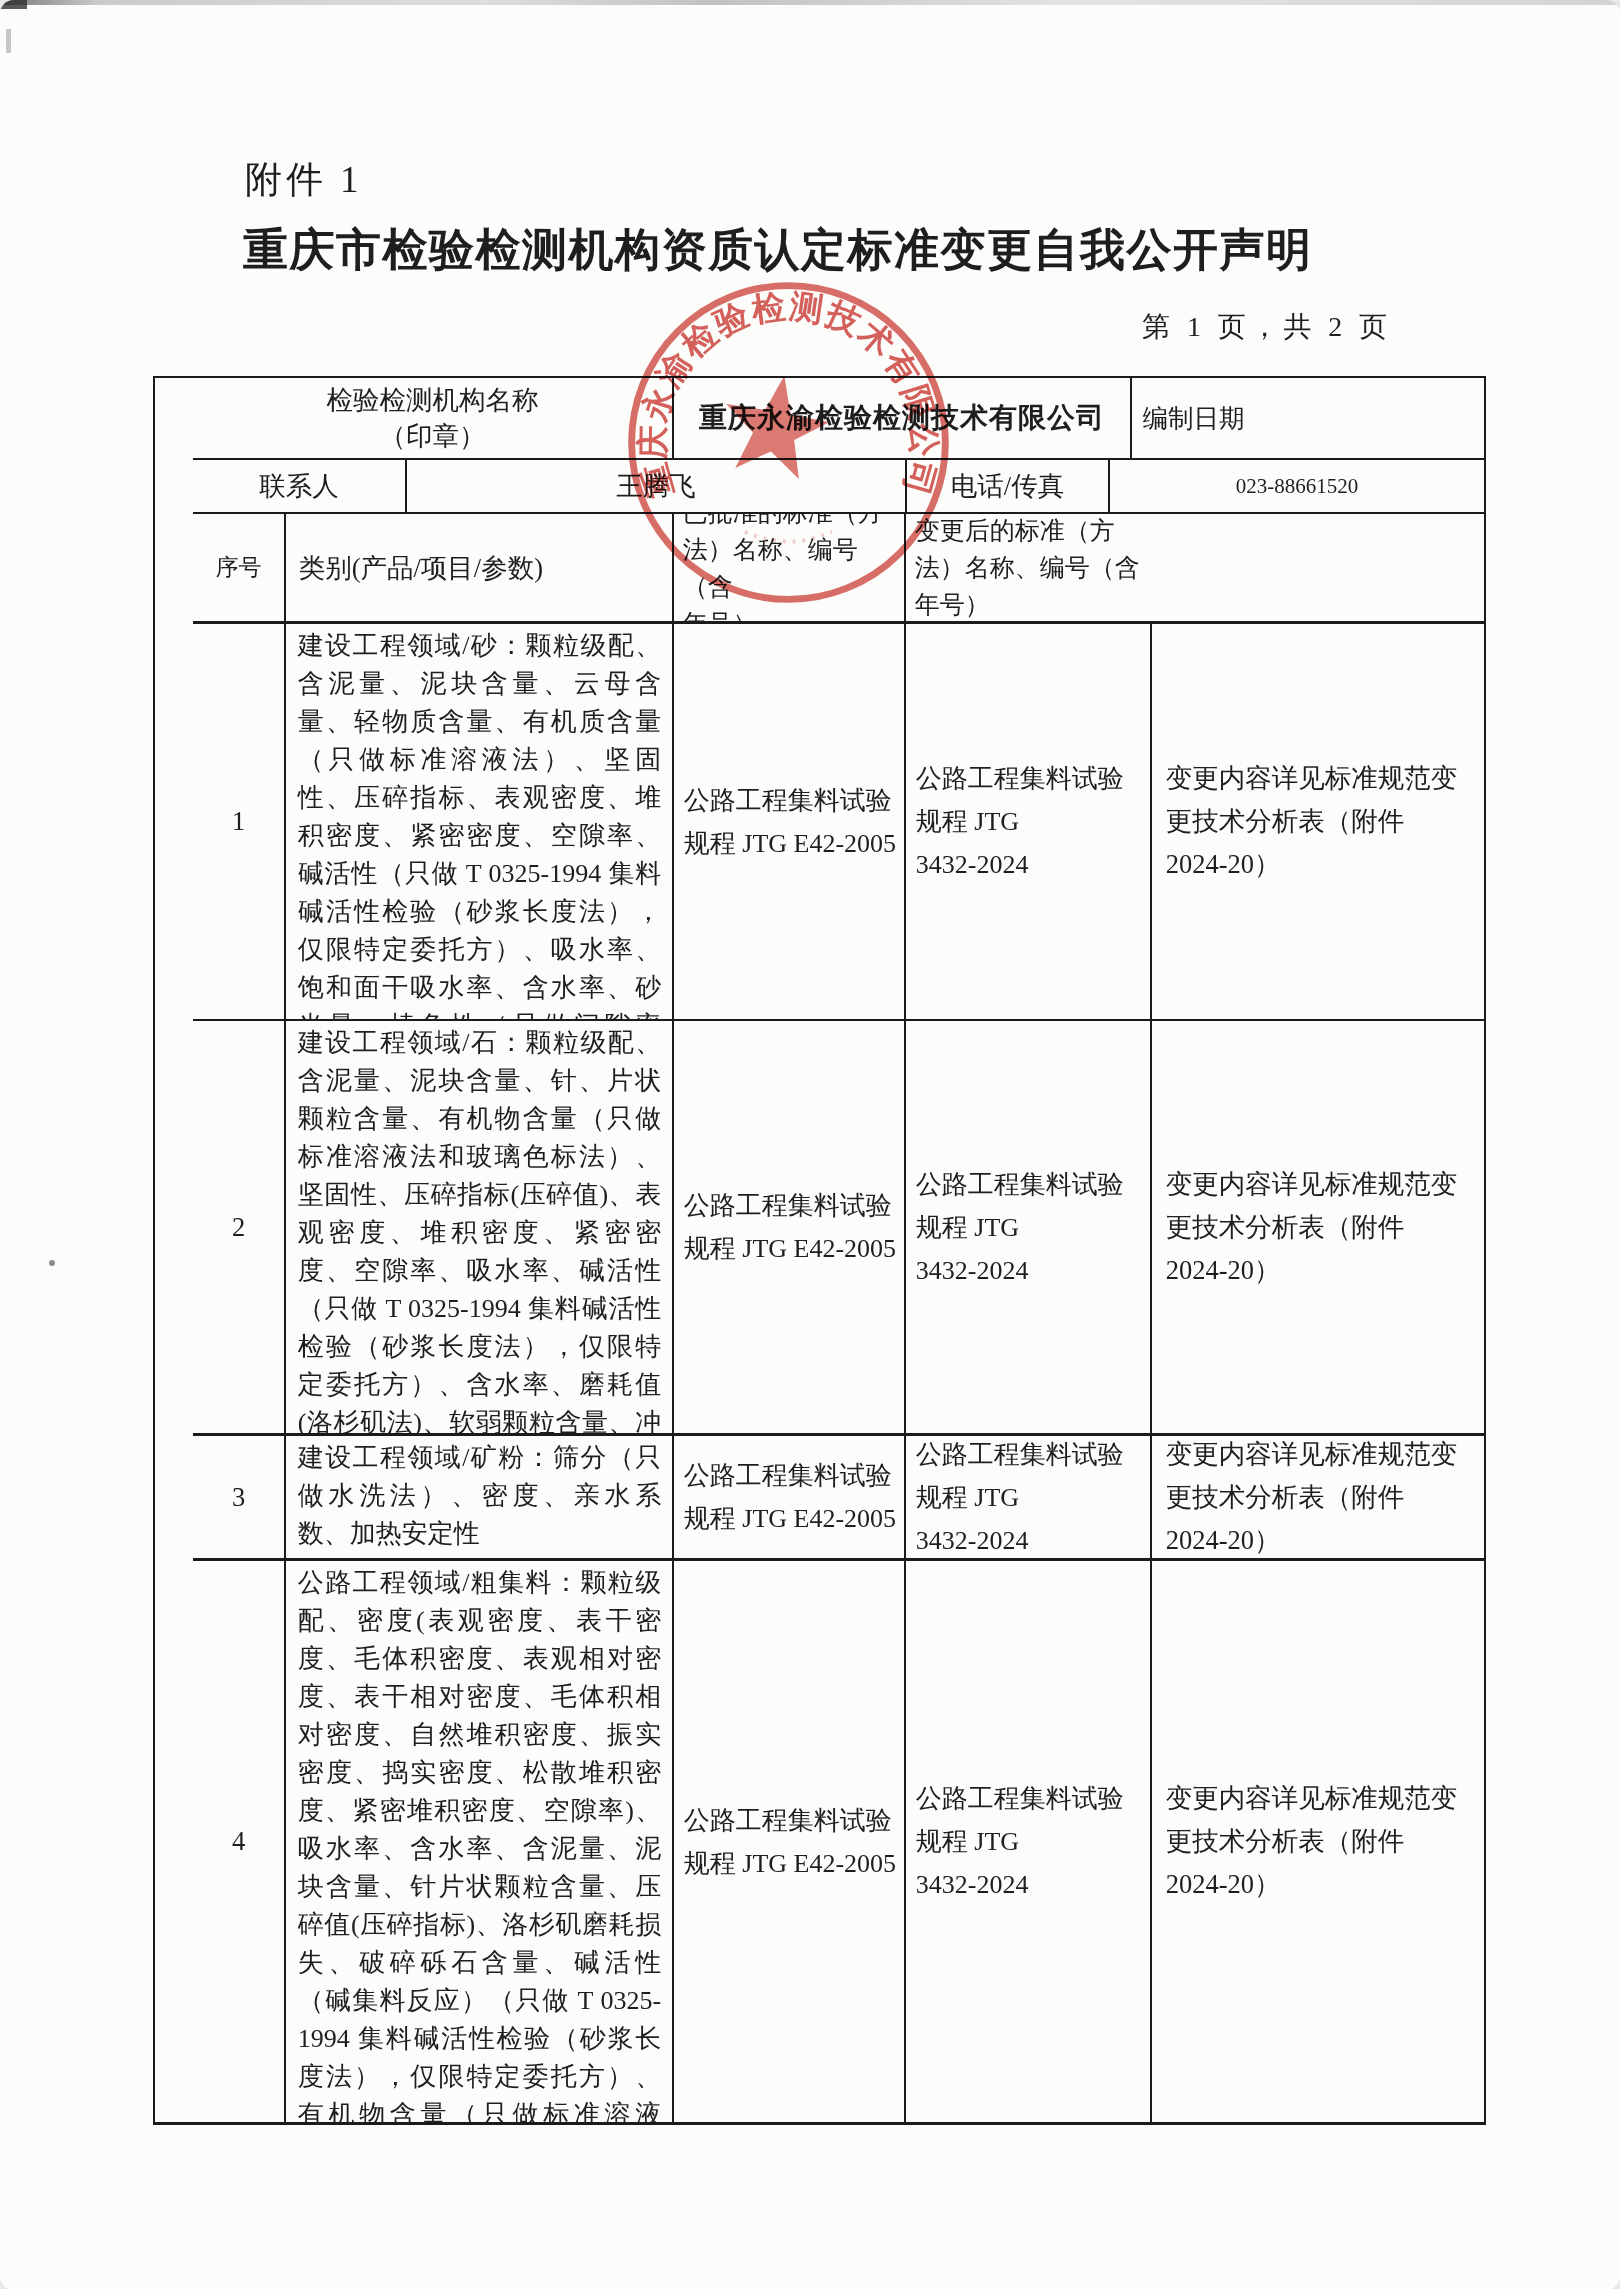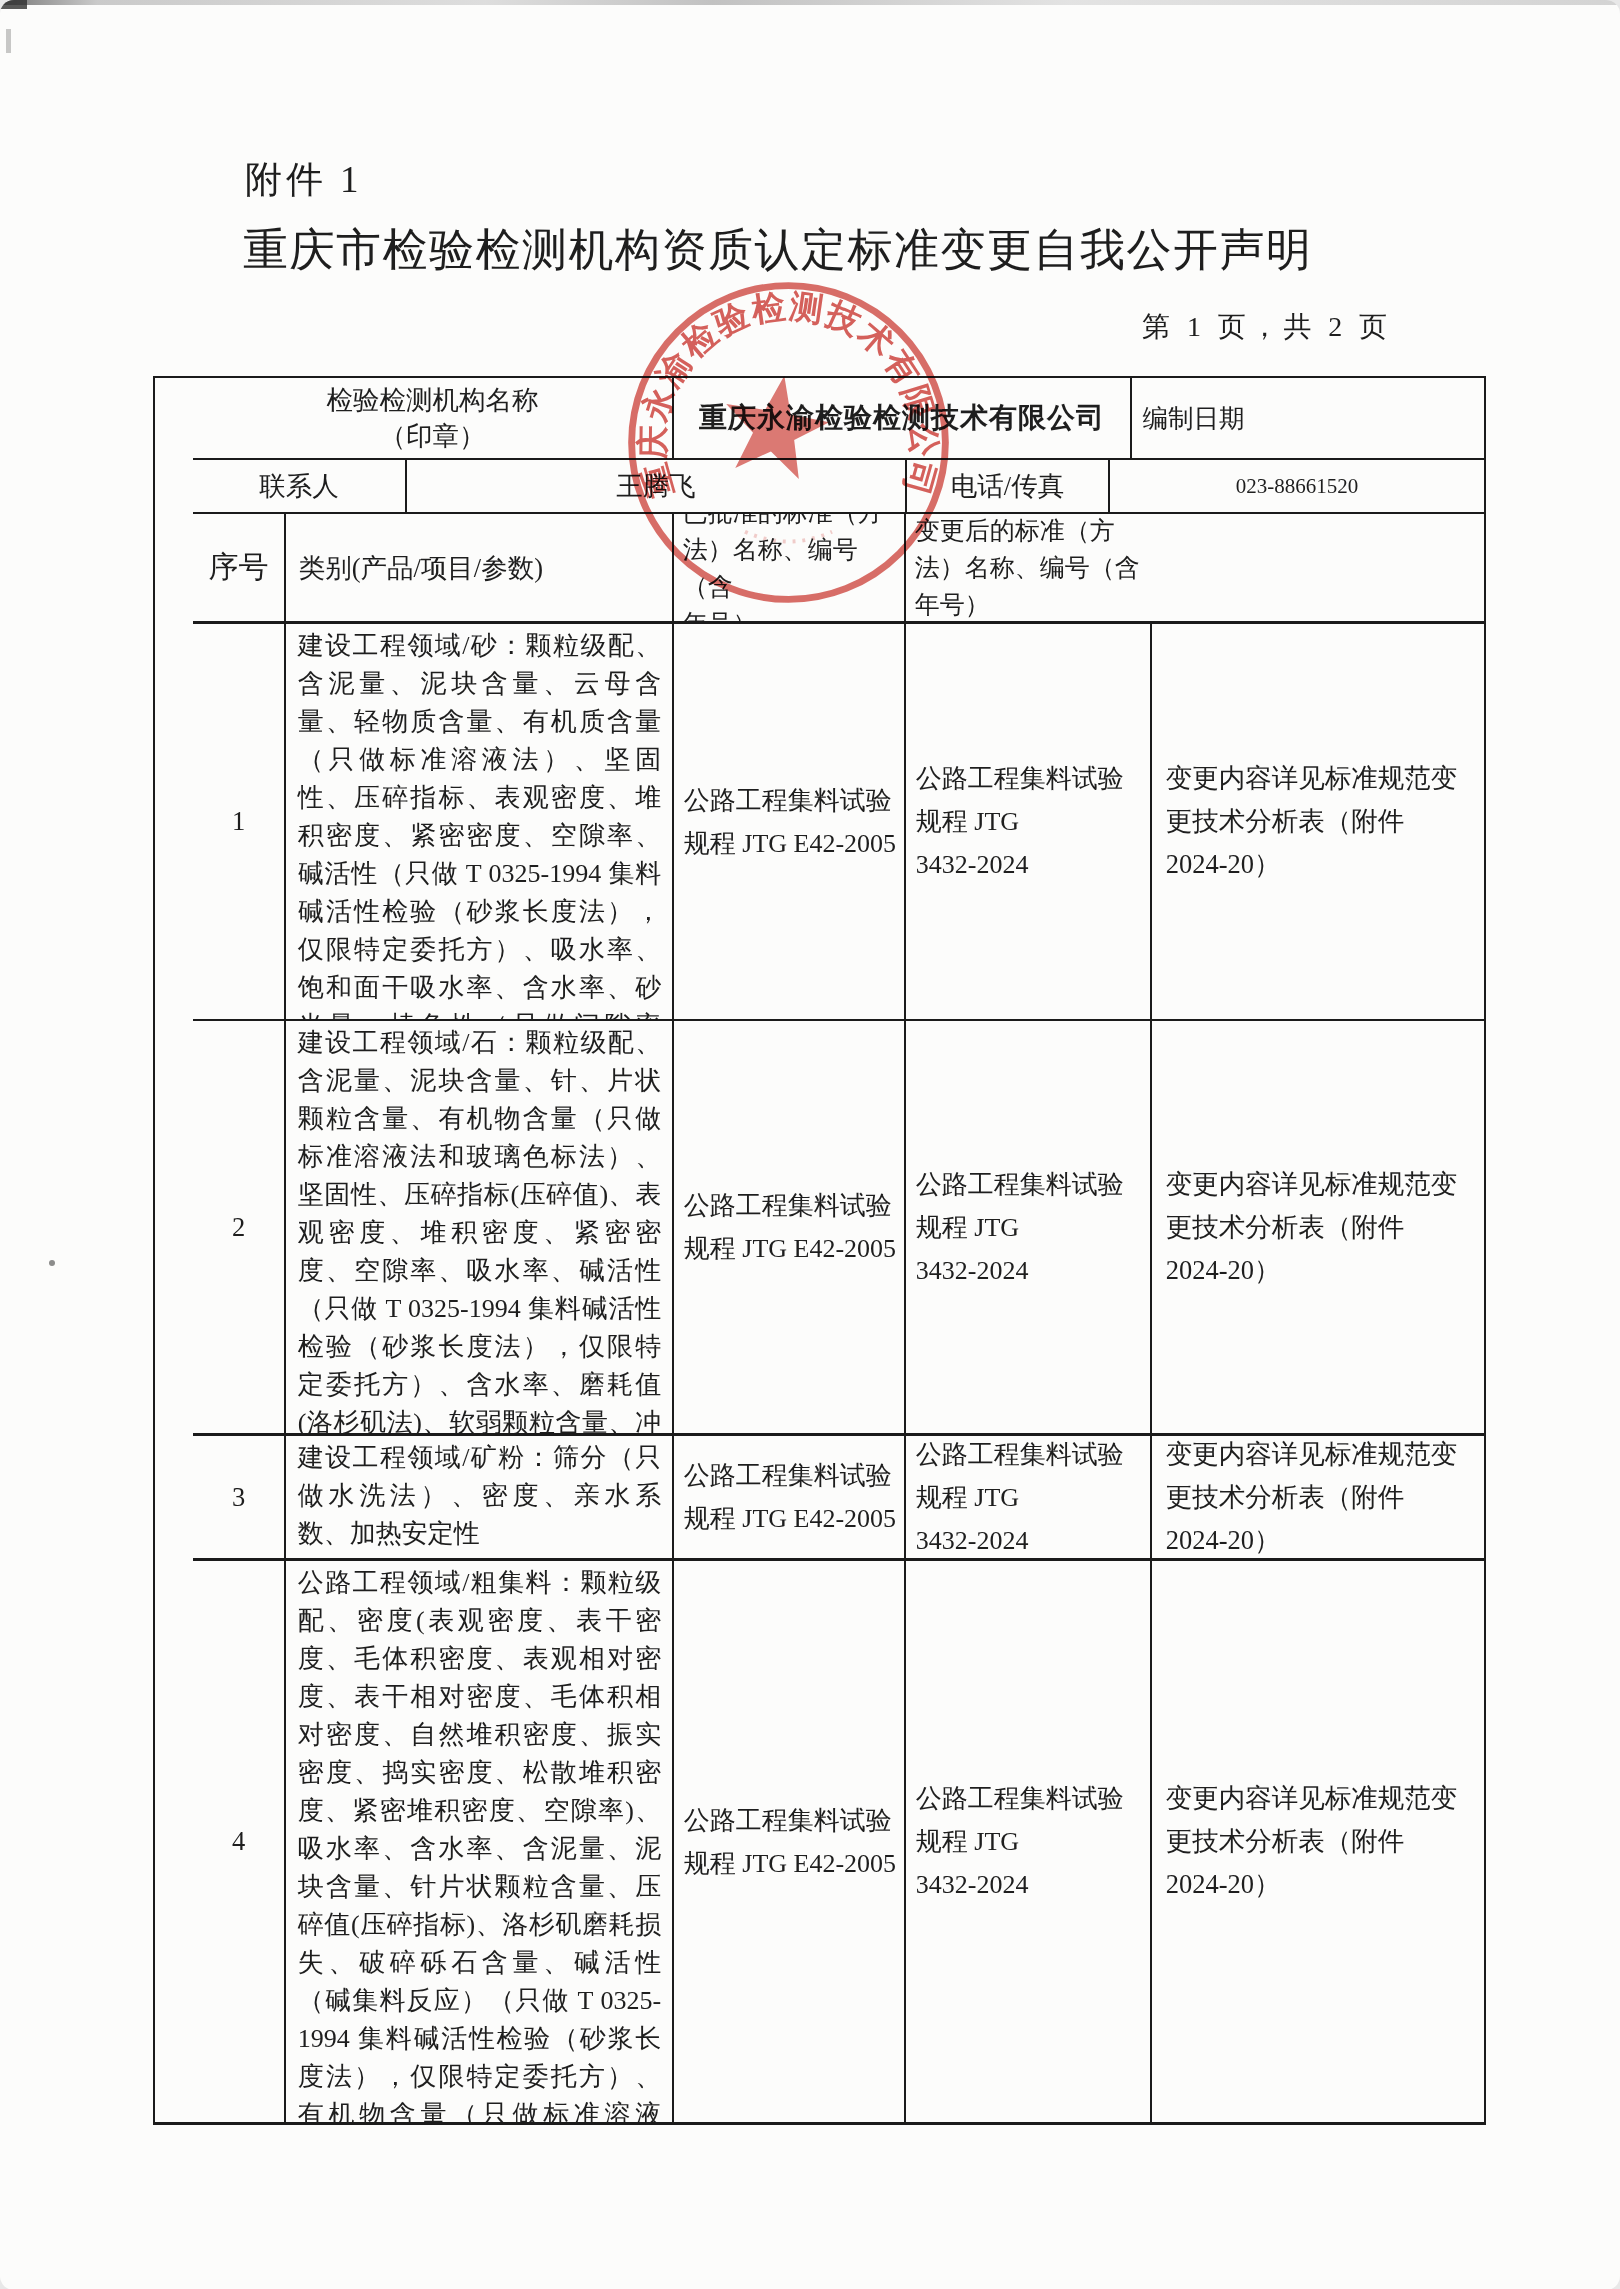--- a/index.html
+++ b/index.html
@@ -17,21 +17,21 @@
   .scan-top{position:absolute;top:0;left:0;width:1620px;height:4.9px;
     background:linear-gradient(90deg,#3c3c3c,#b5b5b5 6%,#d0d0d0 30%,#a9a9a9 44%,#d8d8d8 66%,#c2c2c2 100%);
     opacity:.7;}
   .corner-mark{position:absolute;top:0;left:0;width:27.4px;height:8.8px;background:#2f2f2f;opacity:.8;}
   .edge-mark{position:absolute;top:29px;left:5.9px;width:4.9px;height:23.5px;background:#9b9b9b;opacity:.55;}
   .margin-dot{position:absolute;left:49px;top:1260px;width:5.9px;height:5.9px;border-radius:50%;background:#6f6f6f;opacity:.8;}
 
   
   .attachment{position:absolute;left:245px;top:155px;font-size:37px;letter-spacing:3.9px;}
   .doc-title{position:absolute;left:243px;top:220px;margin:0;
-    font-size:45px;font-weight:400;letter-spacing:1.5px;white-space:nowrap;}
+    font-size:45px;font-weight:700;letter-spacing:1.5px;white-space:nowrap;}
   .page-indicator{position:absolute;top:308px;right:228px;font-size:28px;letter-spacing:4.9px;}
 
   
   .doc-table{position:absolute;left:153px;top:376px;width:1333px;height:1749px;
     box-sizing:border-box;border:2px solid #1b1b1b;border-bottom-width:3.9px;
     display:flex;flex-direction:column;padding-left:38px;}
   .row{display:flex;box-sizing:border-box;border-top:2px solid #1b1b1b;min-height:0;}
   .row:first-child{border-top:none;}
   .row.sep3{border-top-width:2.9px;}
   .row.sep4{border-top-width:3.9px;}
@@ -52,21 +52,21 @@
   .cols5 .c1{width:91px;} .cols5 .c2{width:388px;} .cols5 .c3{width:232px;}
   .cols5 .c4{width:246px;} .cols5 .c5{flex:1;}
 
   .tc{align-items:center;text-align:center;}
   .org-label{font-size:26.5px;line-height:36px;}
   .org-name{font-size:28px;font-weight:700;letter-spacing:1px;}
   .small-label{font-size:25.5px;}
   .plain{font-size:26.5px;}
   .num{font-size:21px;font-family:Liberation Serif, serif;}
 
-  .hdr{font-size:30px;}
+  .hdr{font-size:23px;}
   .hdr-std{font-size:25px;line-height:37px;padding-left:8.8px;white-space:pre-line;}
   .hdr-cat{font-size:26.5px;padding-left:12.7px;}
 
   .seq-cell{font-size:26.5px;align-items:center;}
   .cat-cell{display:block;font-size:26px;line-height:38px;
     padding:2.9px 10.8px 2px 11.8px;
     text-align:justify;text-justify:inter-character;}
   .std-cell{font-size:26px;line-height:43px;padding-left:9.8px;white-space:pre-line;}
   .content-cell{font-size:26.5px;line-height:43px;padding:0 11.8px 0 13.7px;}
 

